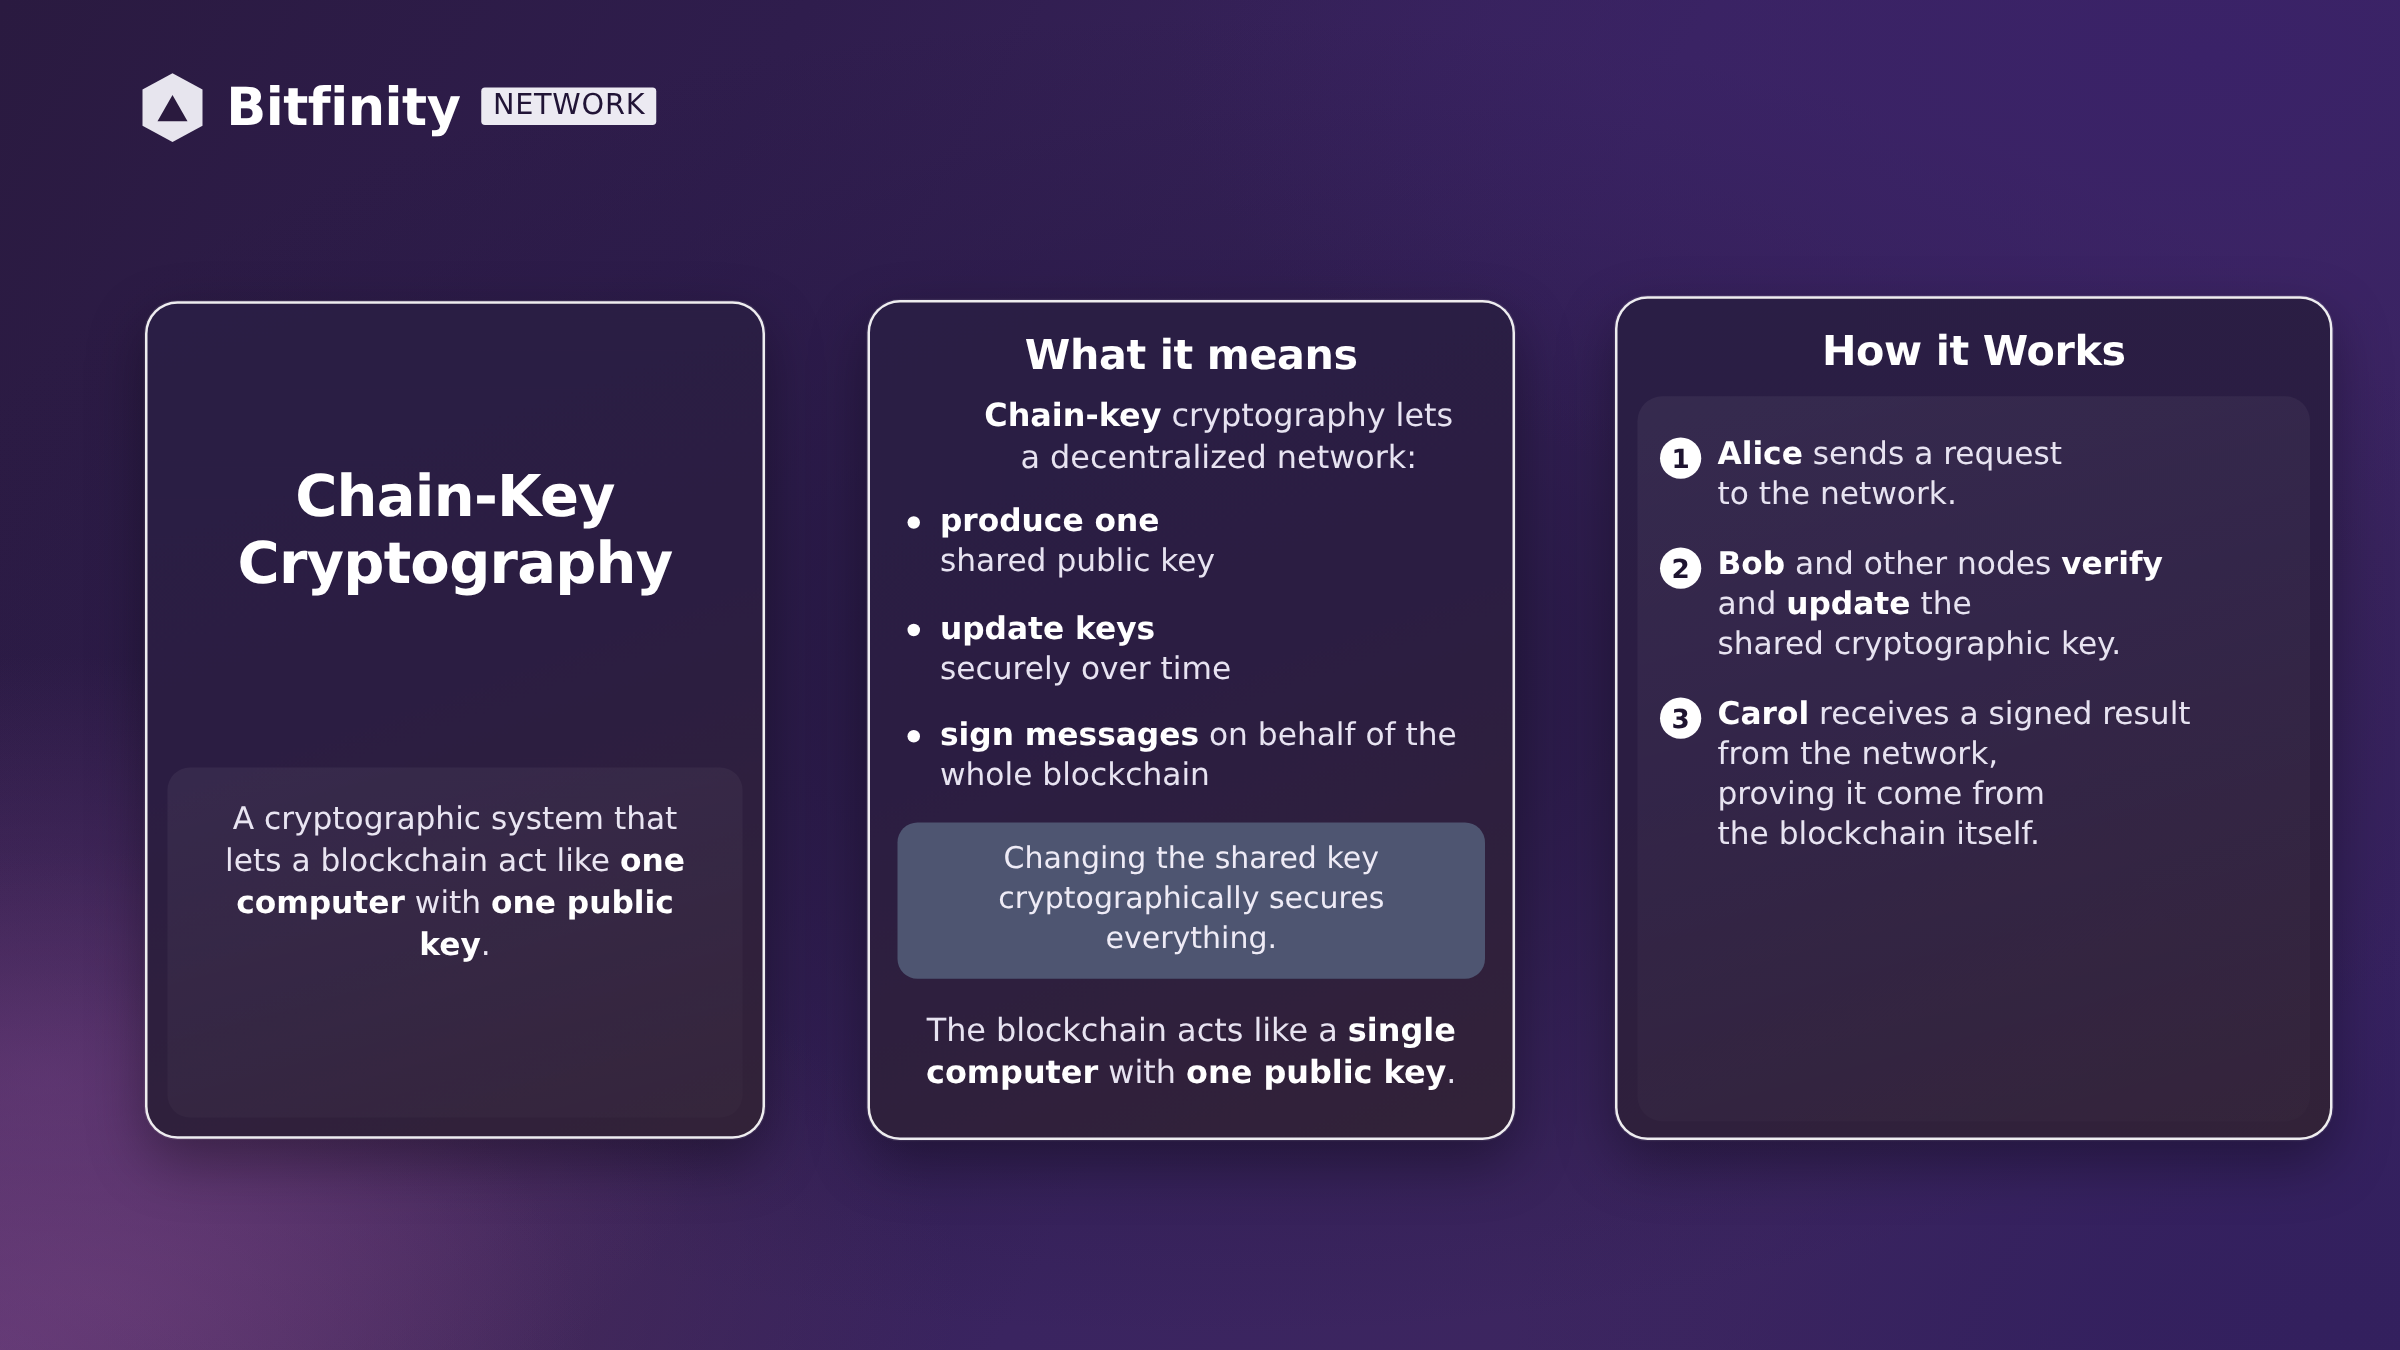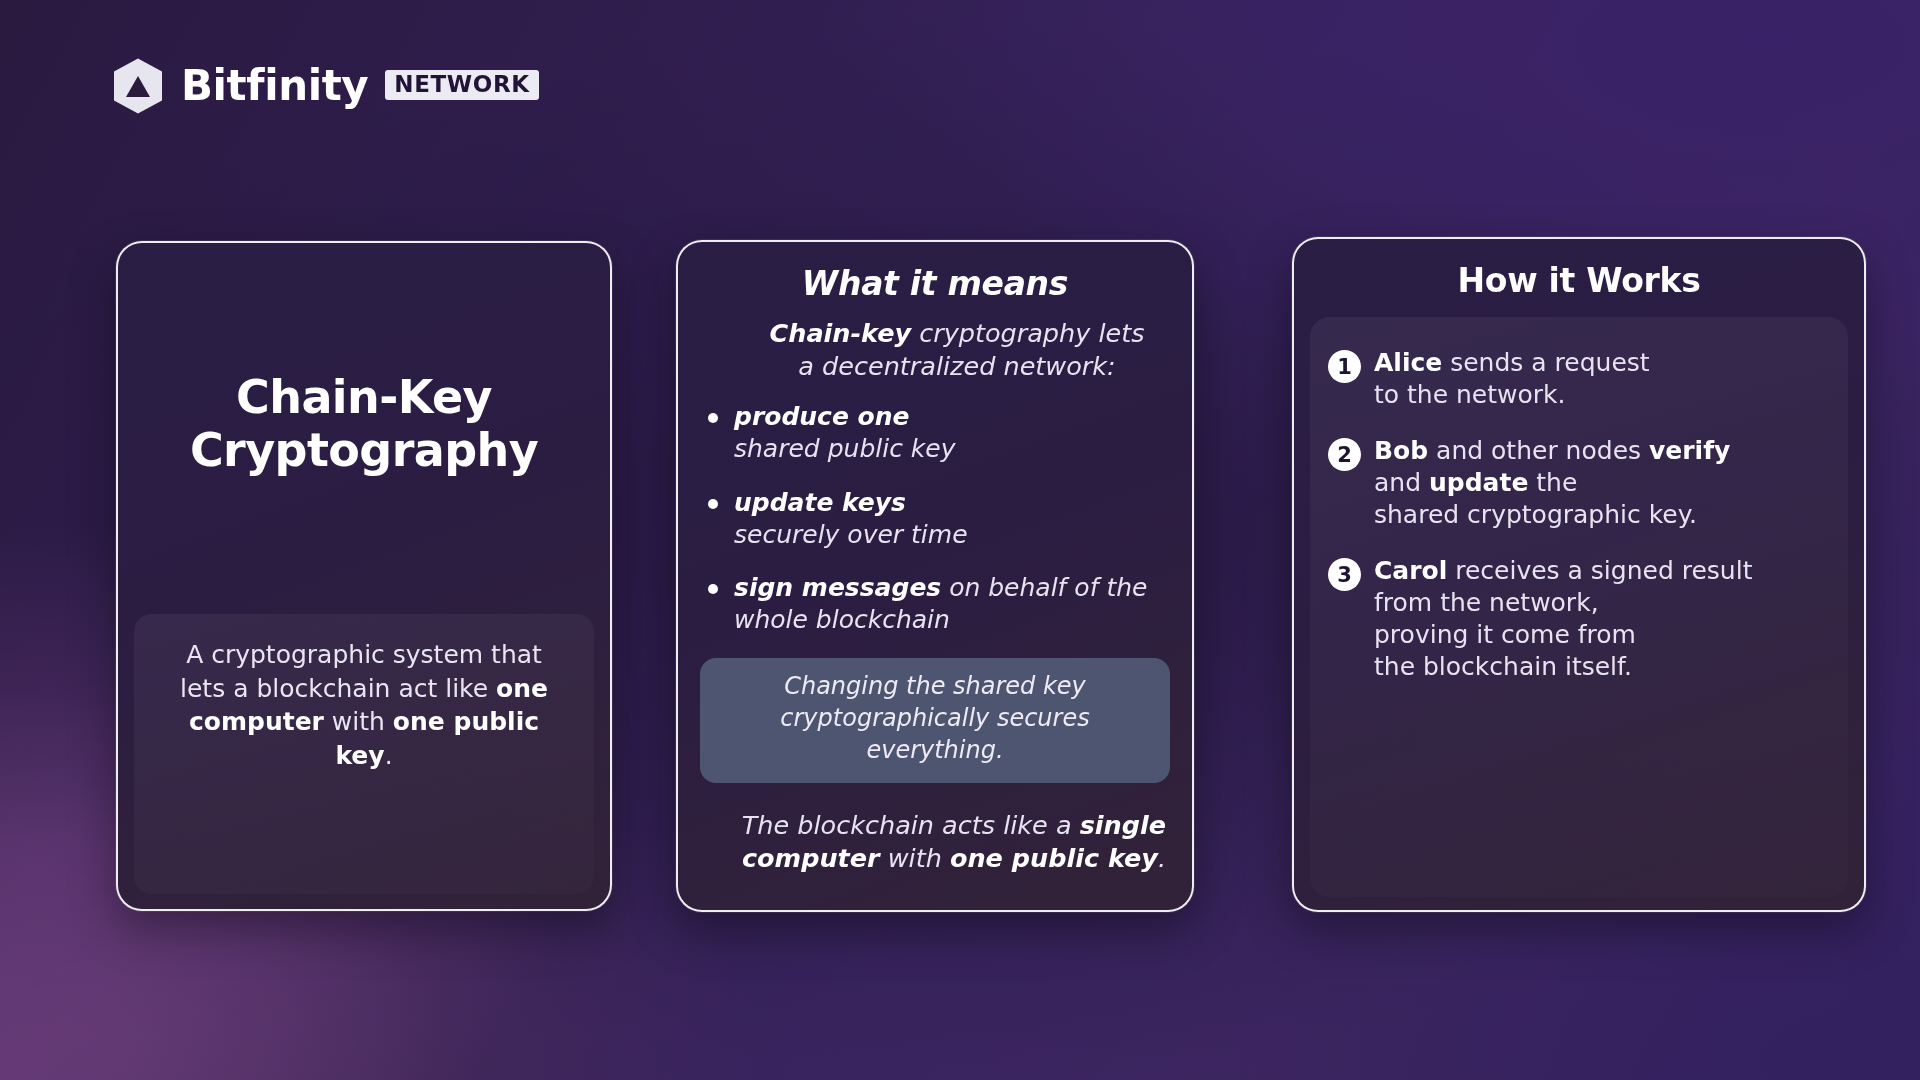--- a/index.html
+++ b/index.html
@@ -26,36 +26,36 @@
   }
 
   
   #logo { position:absolute; left:110px; top:56px; display:flex; align-items:center; gap:15px; z-index:5; }
   #logo .mark { width:56px; height:60px; flex:0 0 auto; }
   #logo .wordmark {
     font-size:42px; font-weight:700; color:#ffffff; letter-spacing:-0.4px;
     line-height:1; font-family:"DejaVu Sans","Liberation Sans",sans-serif;
   }
   #logo .badge {
-    background:#eceaf2; color:#211436; font-size:23px; font-weight:700;
+    background:#eceaf2; color:#211436; font-size:23px; font-weight:400;
     letter-spacing:0.6px; padding:3px 9px 4px; border-radius:3px; line-height:1;
     margin-left:2px; margin-bottom:3px;
   }
 
   
   .card {
     position:absolute;
     border:2.5px solid rgba(255,255,255,.92);
     border-radius:26px;
     background:linear-gradient(160deg,#2a1e45 0%, #2b1d42 45%, #322238 100%);
     box-shadow:0 0 0 1px rgba(255,255,255,.08), 0 18px 45px rgba(0,0,0,.35);
     overflow:hidden;
   }
   #card-1 { left:116px;  top:241px; width:496px;  height:670px; }
-  #card-2 { left:676px;  top:240px; width:518px;  height:672px;font-style:italic; }
+  #card-2 { left:694px;  top:240px; width:518px;  height:672px; }
   #card-3 { left:1292px; top:237px; width:574px;  height:675px; }
 
   .card-title {
     text-align:center; color:#fff; font-weight:700;
     font-size:33px; letter-spacing:-0.3px;
     padding-top:22px;
   }
 
   
   #card-1 .big-title {
@@ -87,21 +87,21 @@
   #card-2 .bullets li::before {
     content:""; position:absolute; left:2px; top:12px;
     width:10px; height:10px; border-radius:50%; background:#ffffff;
   }
   #card-2 .highlight {
     margin:2px 22px 0; padding:13px 22px 16px;
     background:#4e5571; border-radius:16px;
     text-align:center; color:#eeebf6; font-size:24px; line-height:1.33;
   }
   #card-2 .footnote {
-    text-align:right; color:#e7e3f1; font-size:25.5px; line-height:1.31;
+    text-align:center; color:#e7e3f1; font-size:25.5px; line-height:1.31;
     padding:26px 26px 0;
   }
 
   
   #card-3 .inner {
     position:absolute; left:16px; right:16px; top:78px; bottom:13px;
     background:linear-gradient(165deg, rgba(255,255,255,.055), rgba(255,255,255,.012));
     border-radius:20px;
     padding:30px 20px 0 18px;
   }

